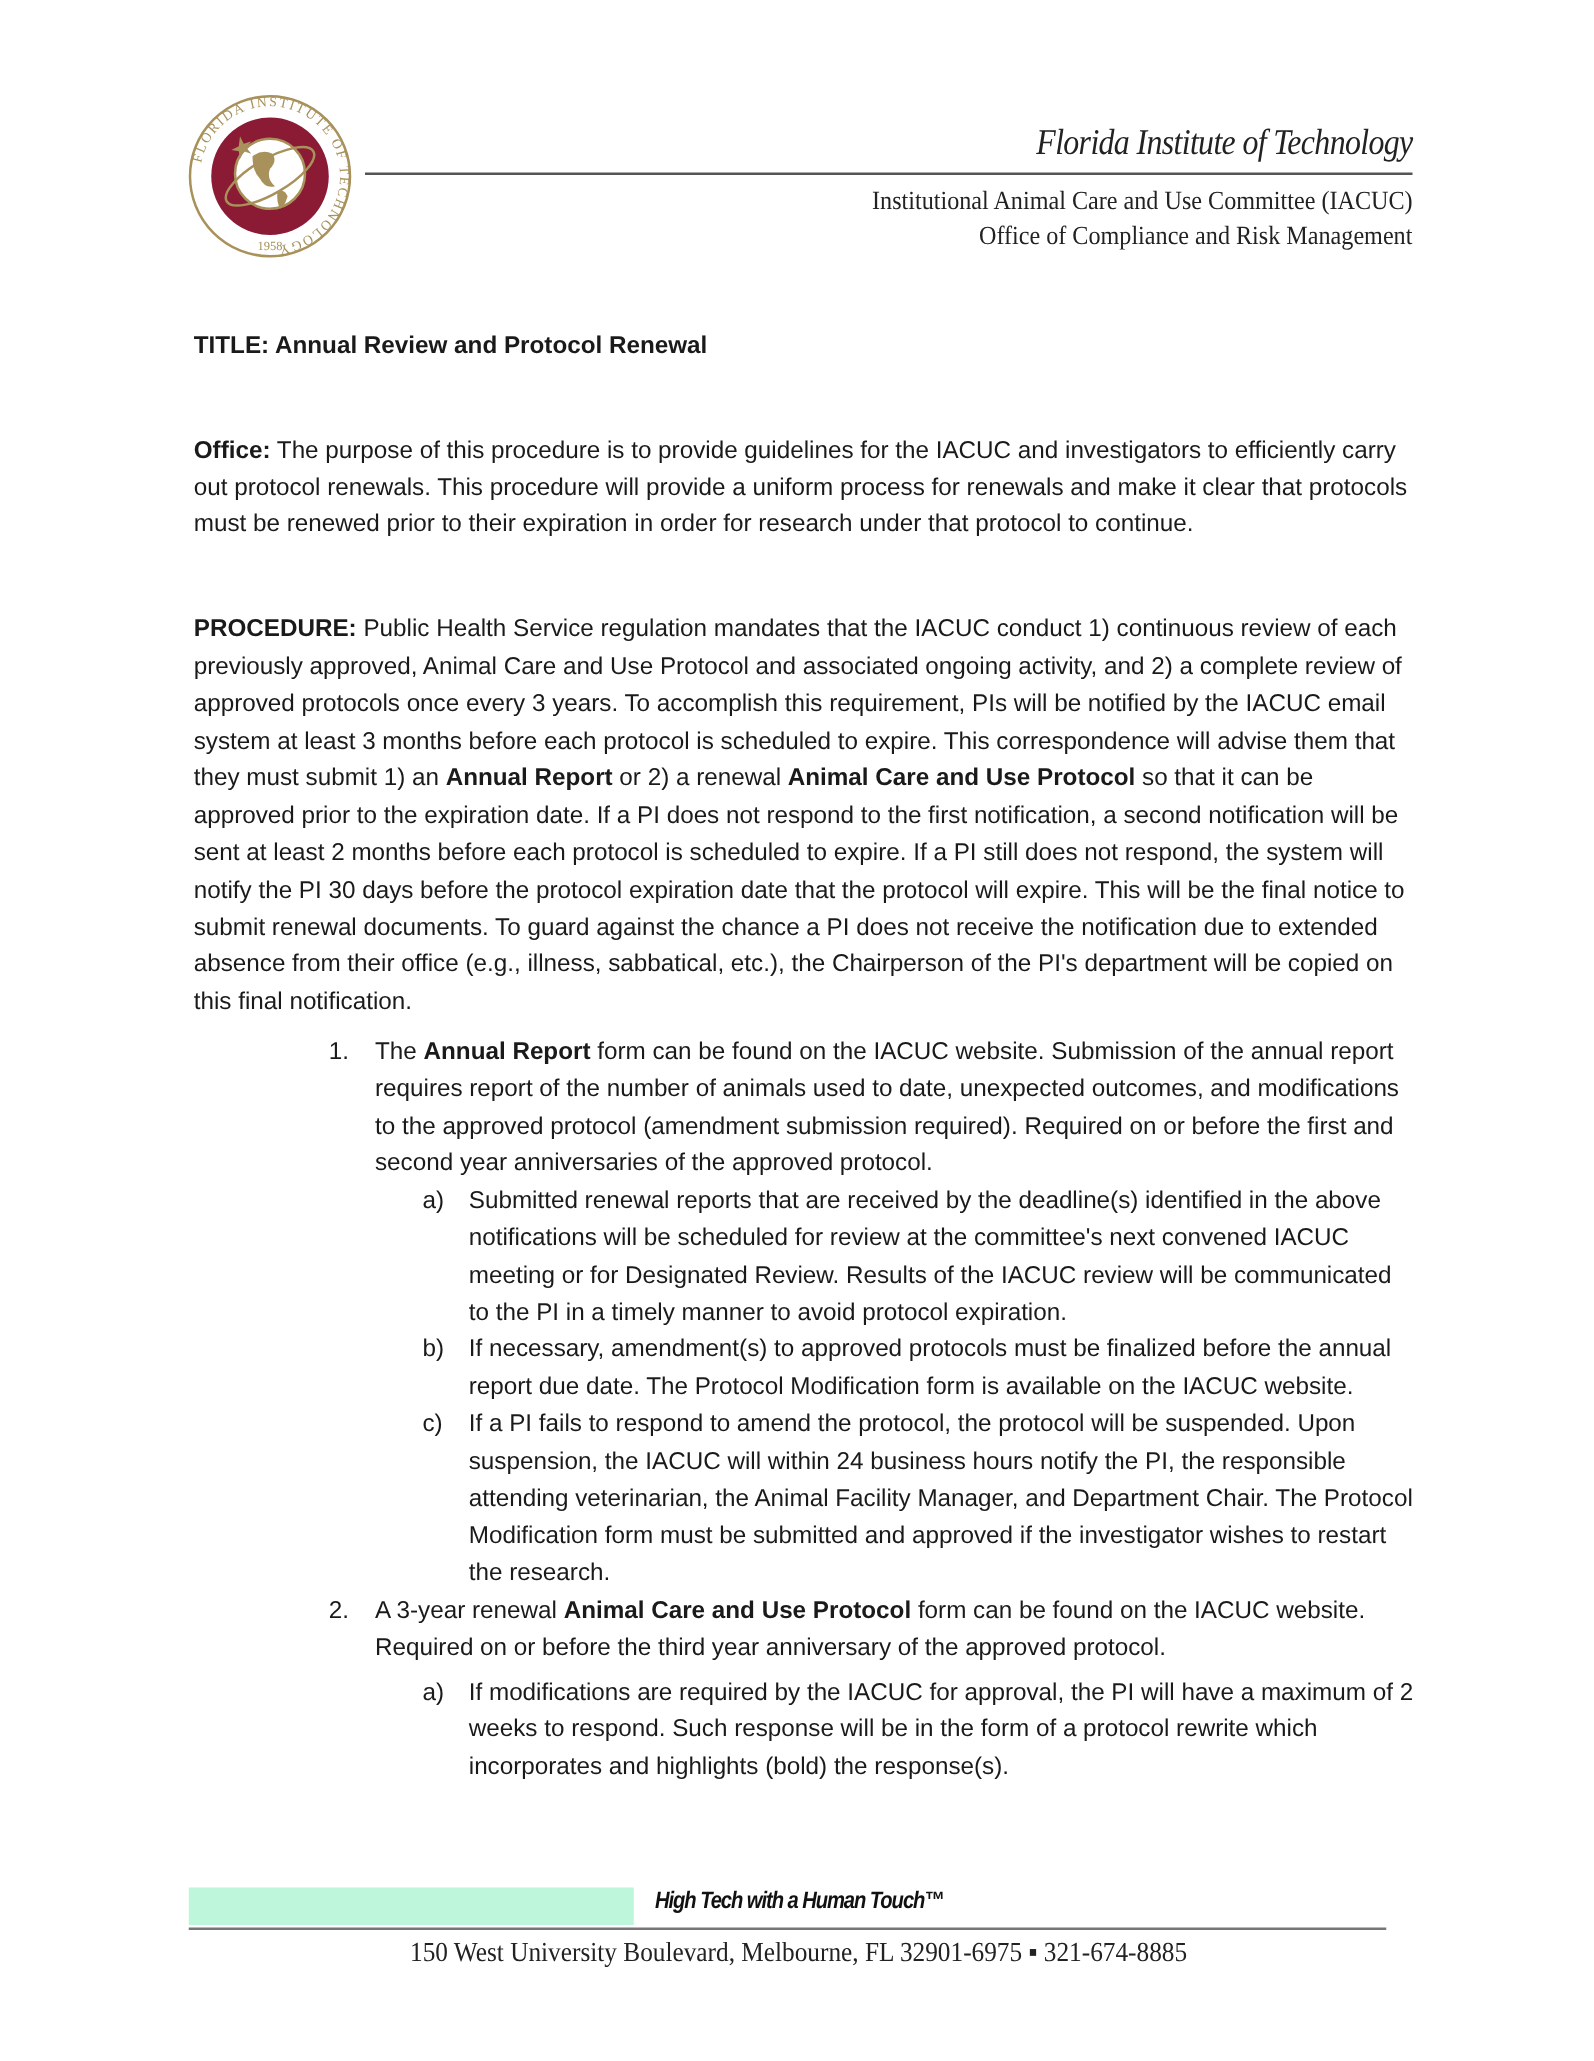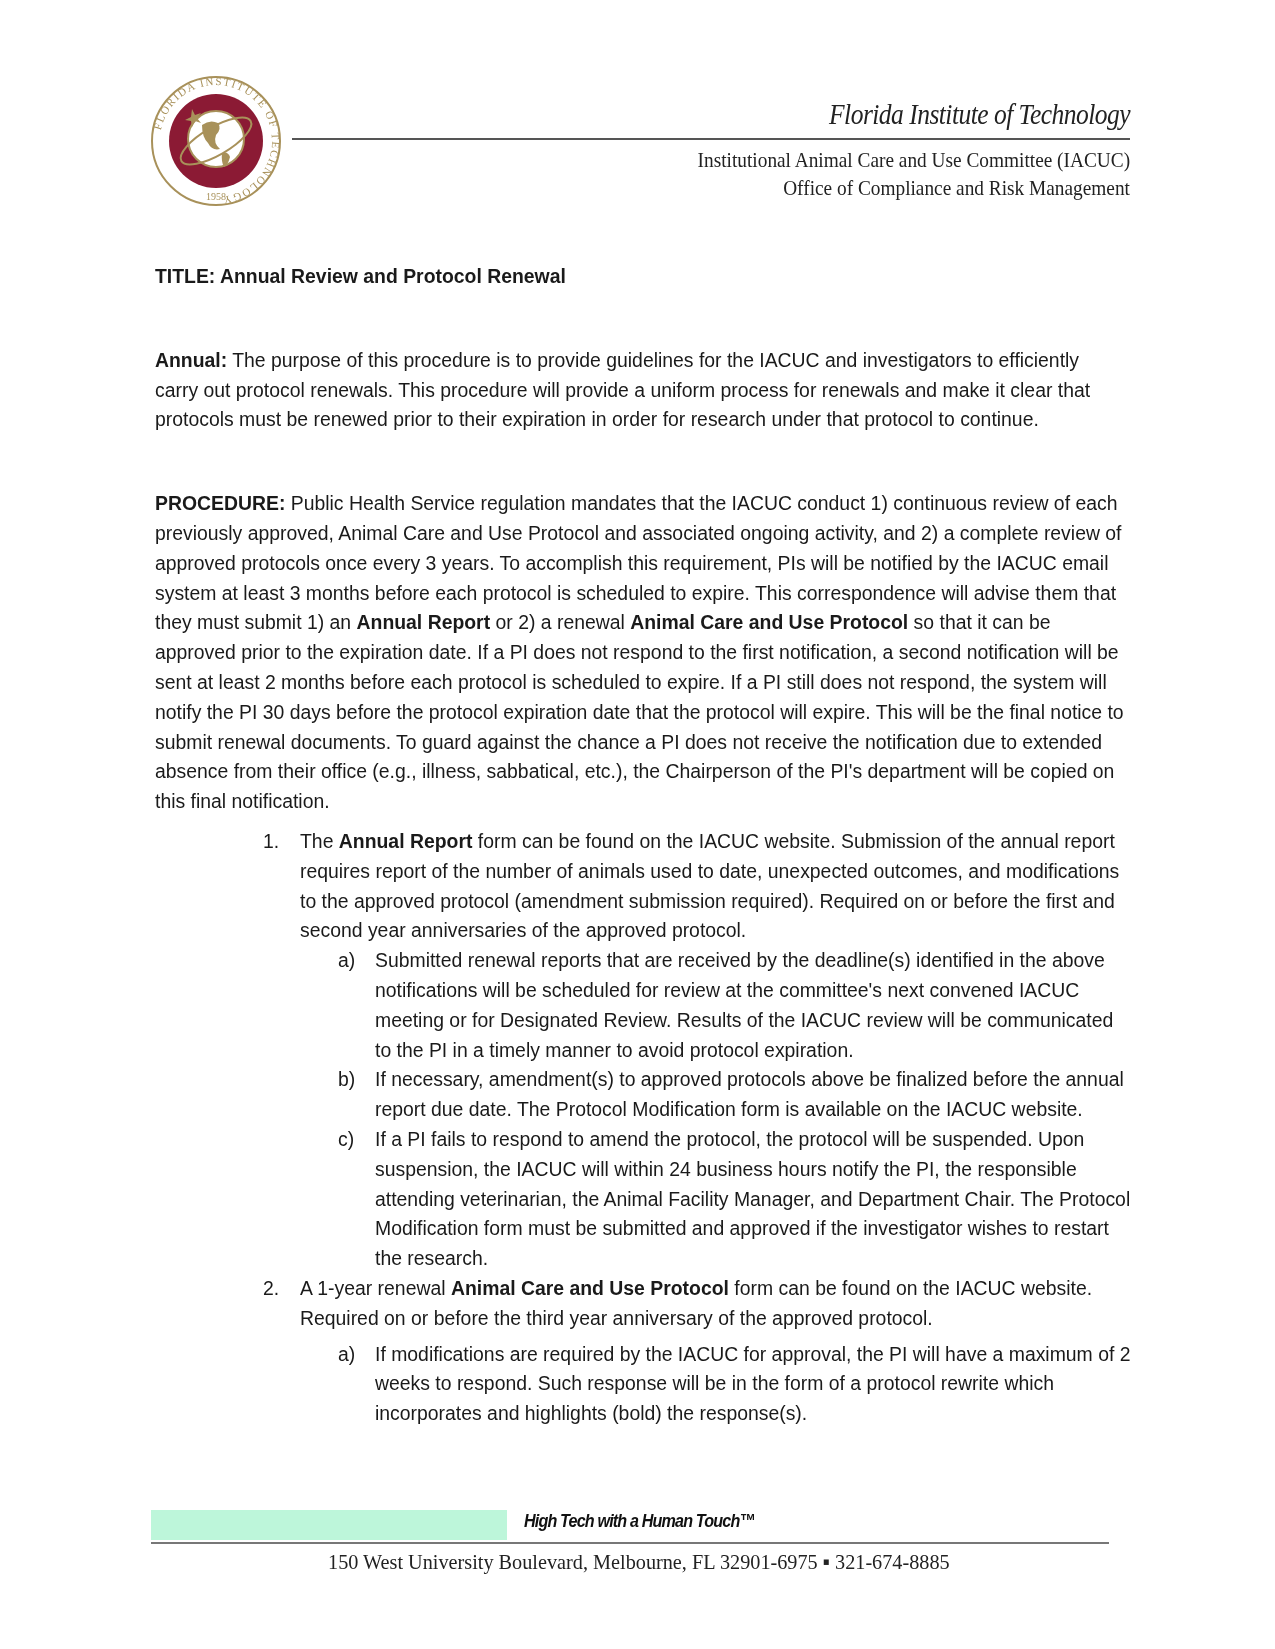--- a/index.html
+++ b/index.html
@@ -58,44 +58,44 @@
 </svg>
 
 <div class="hdr-inst">Florida Institute of Technology</div>
 <div class="hdr-rule"></div>
 <div class="hdr-line hdr-l1">Institutional Animal Care and Use Committee (IACUC)</div>
 <div class="hdr-line hdr-l2">Office of Compliance and Risk Management</div>
 
 <div class="body">
   <p class="title">TITLE: Annual Review and Protocol Renewal</p>
   <div class="gap1"></div>
-  <p><b>Annual:</b><span> The purpose of this procedure is to provide guidelines for the IACUC and investigators to efficiently carry out protocol renewals. This procedure will provide a uniform process for renewals and make it clear that protocols must be renewed prior to their expiration in order for research under that protocol to continue.</span></p>
+  <p><b>Office:</b><span> The purpose of this procedure is to provide guidelines for the IACUC and investigators to efficiently carry out protocol renewals. This procedure will provide a uniform process for renewals and make it clear that protocols must be renewed prior to their expiration in order for research under that protocol to continue.</span></p>
   <div class="gap2"></div>
   <p><b>PROCEDURE:</b><span> Public Health Service regulation mandates that the IACUC conduct 1) continuous review of each previously approved, Animal Care and Use Protocol and associated ongoing activity, and 2) a complete review of approved protocols once every 3 years. To accomplish this requirement, PIs will be notified by the IACUC email system at least 3 months before each protocol is scheduled to expire. This correspondence will advise them that they must submit 1) an </span><b>Annual Report</b><span> or 2) a renewal </span><b>Animal Care and Use Protocol</b><span> so that it can be approved prior to the expiration date. If a PI does not respond to the first notification, a second notification will be sent at least 2 months before each protocol is scheduled to expire. If a PI still does not respond, the system will notify the PI 30 days before the protocol expiration date that the protocol will expire. This will be the final notice to submit renewal documents. To guard against the chance a PI does not receive the notification due to extended absence from their office (e.g., illness, sabbatical, etc.), the Chairperson of the PI's department will be copied on this final notification.</span></p>
 
   <div class="sp"></div>
   <div class="li l1">
     <span class="mk">1.</span>
     <span>The </span><b>Annual Report</b><span> form can be found on the IACUC website. Submission of the annual report requires report of the number of animals used to date, unexpected outcomes, and modifications to the approved protocol (amendment submission required). Required on or before the first and second year anniversaries of the approved protocol.</span>
   </div>
   <div class="li l2">
     <span class="mk">a)</span>
     <span>Submitted renewal reports that are received by the deadline(s) identified in the above notifications will be scheduled for review at the committee's next convened IACUC meeting or for Designated Review. Results of the IACUC review will be communicated to the PI in a timely manner to avoid protocol expiration.</span>
   </div>
   <div class="li l2">
     <span class="mk">b)</span>
-    <span>If necessary, amendment(s) to approved protocols above be finalized before the annual report due date. The Protocol Modification form is available on the IACUC website.</span>
+    <span>If necessary, amendment(s) to approved protocols must be finalized before the annual report due date. The Protocol Modification form is available on the IACUC website.</span>
   </div>
   <div class="li l2">
     <span class="mk">c)</span>
     <span>If a PI fails to respond to amend the protocol, the protocol will be suspended. Upon suspension, the IACUC will within 24 business hours notify the PI, the responsible attending veterinarian, the Animal Facility Manager, and Department Chair. The Protocol Modification form must be submitted and approved if the investigator wishes to restart the research.</span>
   </div>
   <div class="li l1">
     <span class="mk">2.</span>
-    <span>A 1-year renewal </span><b>Animal Care and Use Protocol</b><span> form can be found on the IACUC website. Required on or before the third year anniversary of the approved protocol.</span>
+    <span>A 3-year renewal </span><b>Animal Care and Use Protocol</b><span> form can be found on the IACUC website. Required on or before the third year anniversary of the approved protocol.</span>
   </div>
   <div class="sp"></div>
   <div class="li l2">
     <span class="mk">a)</span>
     <span>If modifications are required by the IACUC for approval, the PI will have a maximum of 2 weeks to respond. Such response will be in the form of a protocol rewrite which incorporates and highlights (bold) the response(s).</span>
   </div>
 </div>
 
 <div class="foot-band"></div>
 <div class="foot-tag">High Tech with a Human Touch™</div>

